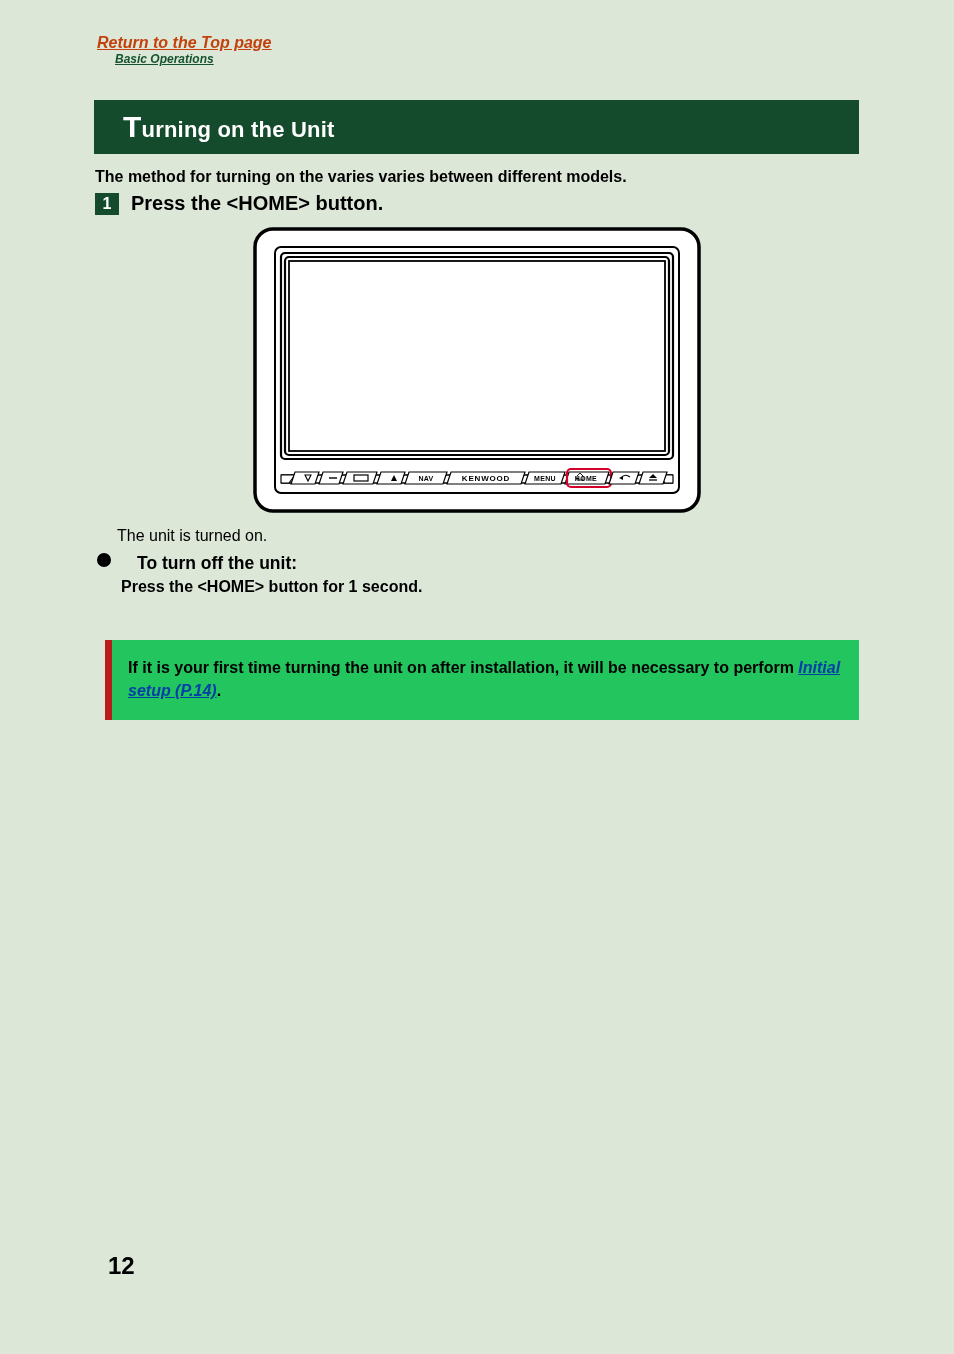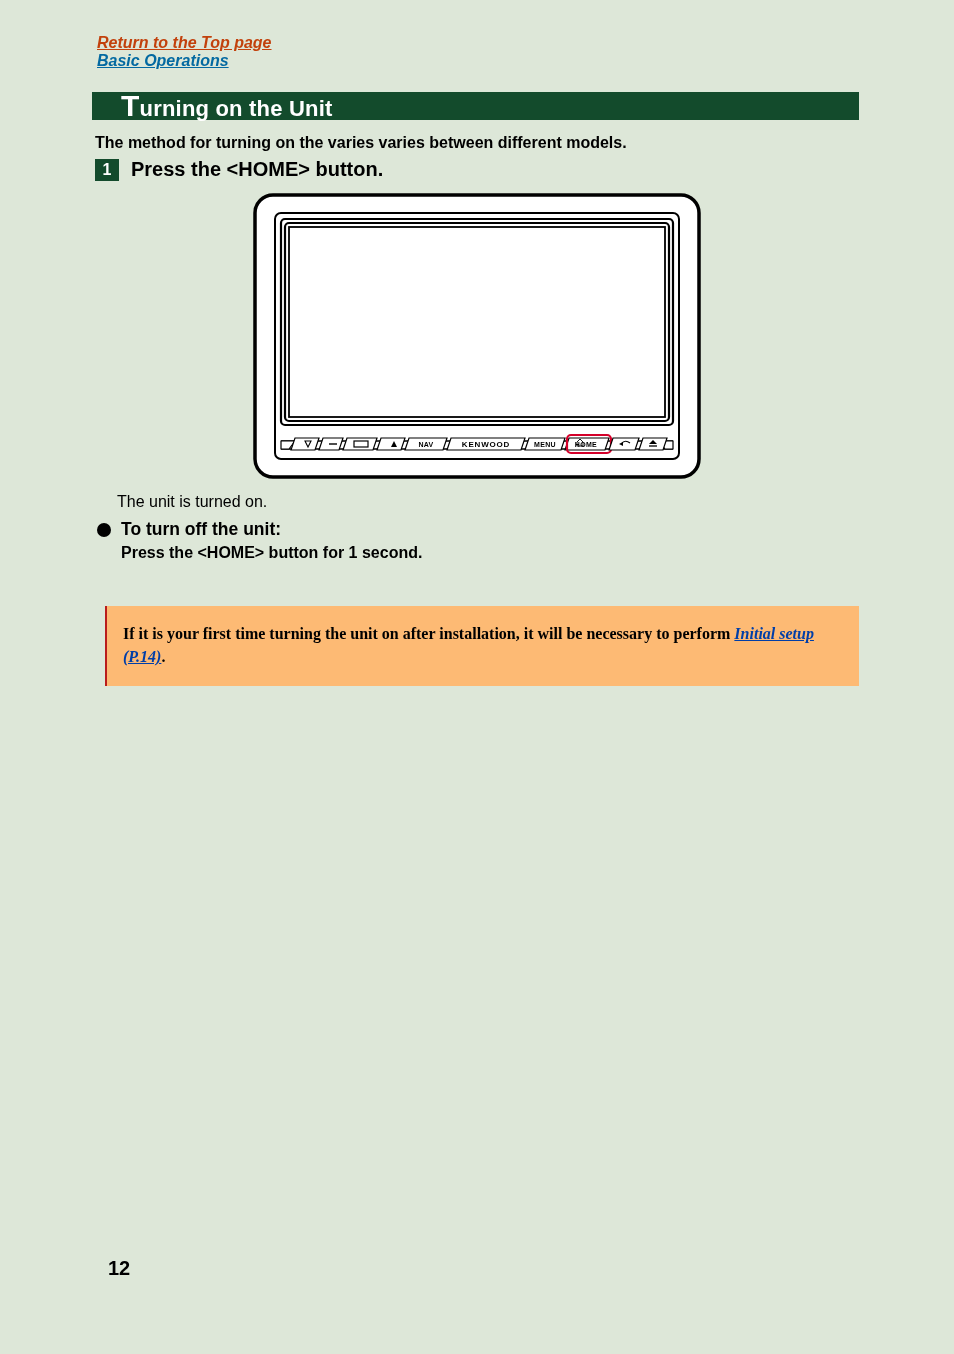--- a/index.html
+++ b/index.html
@@ -15,34 +15,34 @@
   .top-link {
     color: #c2410c;
     font-style: italic;
     font-weight: 700;
     font-size: 16px;
     text-decoration: underline;
     display: block;
     margin-left: 2px;
   }
   .section-link {
-    color: #0369a1;
+    color: #14532d;
     font-style: italic;
     font-weight: 700;
-    font-size: 16px;
+    font-size: 12px;
     text-decoration: underline;
     display: block;
-    margin-left: 2px;
+    margin-left: 20px;
   }
   .title-bar {
-    margin-top: 22px;
+    margin-top: 34px;
     background: #134b2c;
-    border-left: 4px solid #0f766e;
+    border-left: 6px solid #0f766e;
     position: relative;
-    height: 28px;
+    height: 54px;
     display: flex;
     align-items: center;
     padding-left: 22px;
   }
   .title-bar::before {
     content: "";
     position: absolute;
     left: -10px; top: 0; bottom: 0;
     width: 10px;
     background: linear-gradient(to right, #dde7d8 0, #dde7d8 3px, #134b2c 3px, #134b2c 10px);
@@ -53,47 +53,46 @@
   .step-row { display: flex; align-items: center; gap: 12px; margin: 4px 0 10px 0; }
   .step-num {
     background: #134b2c; color: #fff; font-weight: 700;
     width: 24px; height: 22px; display: inline-flex;
     align-items: center; justify-content: center; font-size: 16px;
     flex: 0 0 auto;
   }
   .step-text { font-weight: 700; font-size: 20px; }
   .device-wrap { display:flex; justify-content:center; margin: 10px 0 12px 0; text-align: center; }
   .result { margin-left: 22px; font-size: 16px; margin-top: 6px; font-weight: 400;}
-  .sub-row { display:flex; align-items:center; gap:10px; margin: 8px 0 4px 0; }
+  .sub-row { display:flex; gap:26px; margin: 8px 0 4px 0; }
   .bullet {
     width: 14px; height: 14px; border-radius: 50%;
     background: #000; flex: 0 0 auto; margin-left: 2px;
   }
   .sub-title { font-weight: 700; font-size: 17.5px; }
   .sub-body { margin-left: 26px; font-size: 16px; font-weight: 600;}
   .note-box {
-    background: #fdba74;
-    border-left: 2px solid #b91c1c;
+    background: #22c55e;
+    border-left: 7px solid #b91c1c;
     margin: 44px 0 0 10px;
     padding: 16px 16px 18px 16px;
     font-size: 16px;
     line-height: 1.45;
     font-weight: 600;
-    font-family: Liberation Serif, serif;
   }
   .note-box .inline-link {
     color: #003ea8; font-style: italic; font-weight: 700;
     text-decoration: underline;
   }
   .page-num {
     position: absolute;
     left: 108px;
     bottom: 74px;
     font-weight: 800;
-    font-size: 20px;
+    font-size: 24px;
   }
   
   .btn-label { font: 600 7px Arial, sans-serif; fill:#000; letter-spacing:.3px;}
   .brand-label { font: 700 8px Arial, sans-serif; fill:#000; letter-spacing:.8px;}
 </style>
 </head>
 <body>
 
 <div class="page">
 

